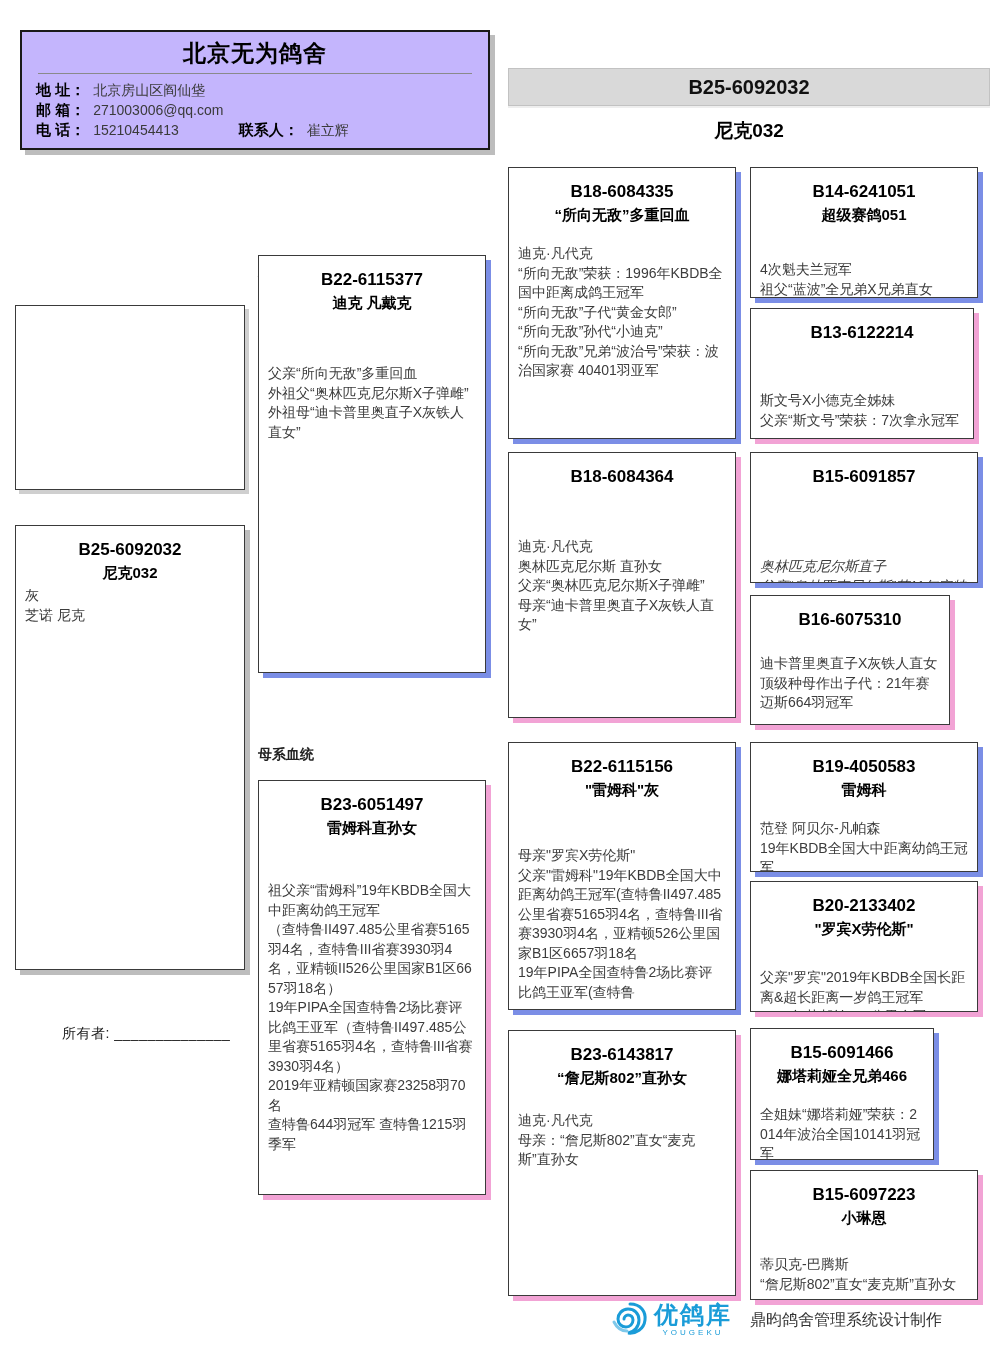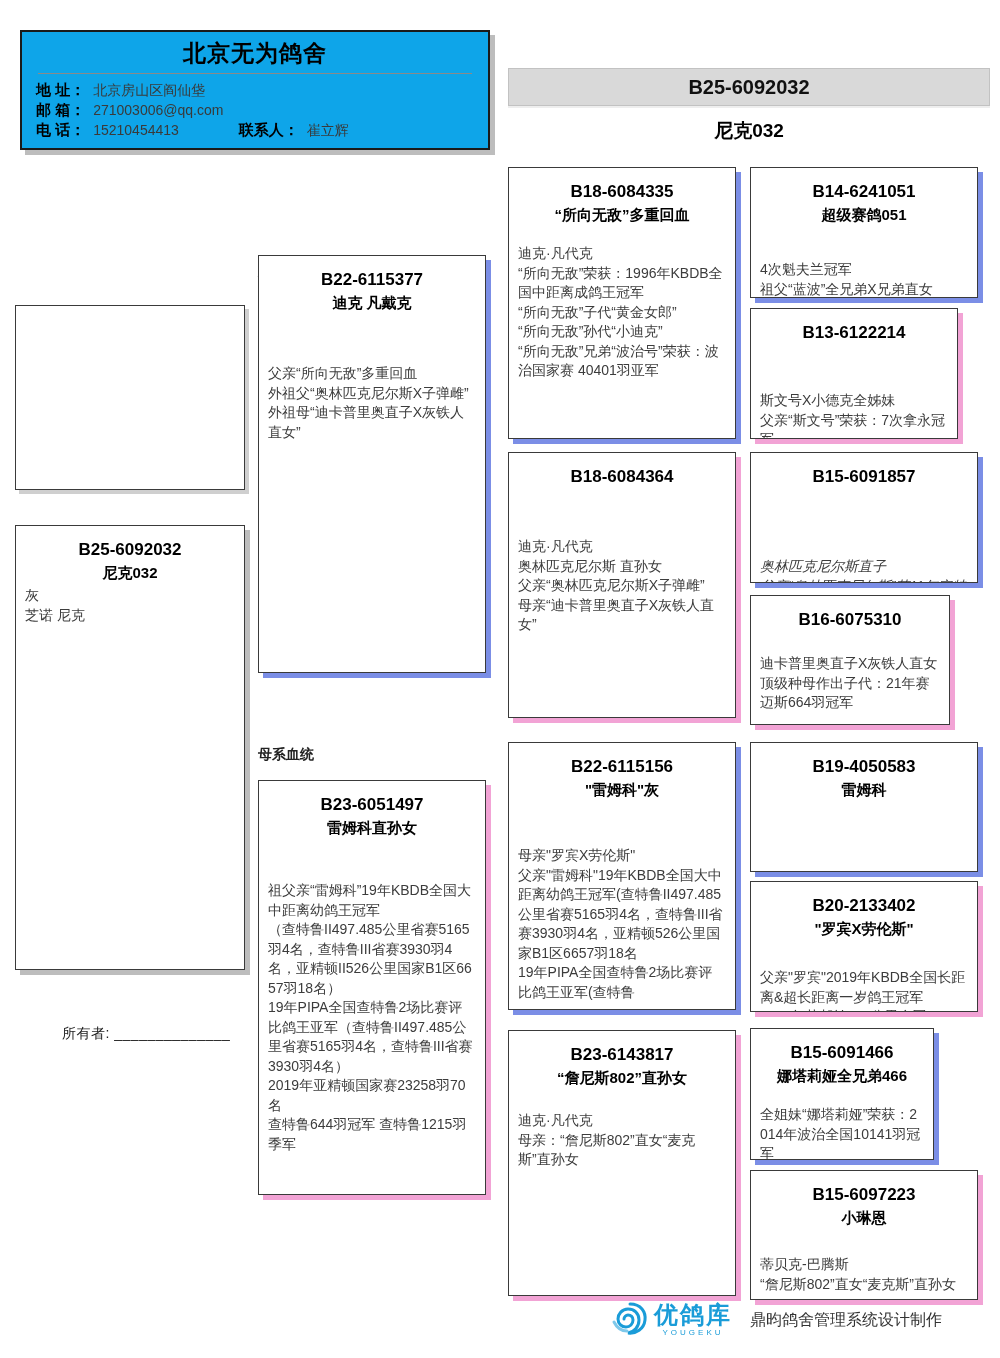--- a/index.html
+++ b/index.html
@@ -3,21 +3,21 @@
 <meta charset="utf-8">
 <style>
   * { margin:0; padding:0; box-sizing:border-box; }
   html,body { background:#ffffff; }
   body { font-family:"Liberation Sans","DejaVu Sans",sans-serif; color:#222; }
   .page { position:relative; width:1000px; height:1358px; background:#fff; overflow:hidden; }
 
   
   .loft-card {
     position:absolute; left:20px; top:30px; width:470px; height:120px;
-    background:#0ea5e9; border:2px solid #1a1a1a; box-shadow:5px 5px 0 #bdbdbd;
+    background:#c4b5fd; border:2px solid #1a1a1a; box-shadow:5px 5px 0 #bdbdbd;
     padding:6px 14px 8px 14px;
   }
   .loft-title { text-align:center; font-size:23px; font-weight:bold; color:#000; letter-spacing:1px; padding-bottom:4px; }
   .loft-rule { border:none; border-top:1px solid #8a8a8a; margin:0 2px 6px 2px; }
   .loft-row { display:flex; align-items:baseline; line-height:20px; }
   .loft-label { font-size:15px; font-weight:bold; color:#000; white-space:nowrap; margin-right:8px; }
   .loft-value { font-size:14px; color:#3a3a3a; }
   .loft-contact { margin-left:60px; display:flex; align-items:baseline; }
 
   
@@ -156,21 +156,21 @@
   </div>
 
   <div class="pbox blue" style="left:750px; top:167px; width:228px; height:131px;">
     <div class="ring">B14-6241051</div>
     <div class="subtitle">超级赛鸽051</div>
     <div class="pbody" style="margin-top:34px;">4次魁夫兰冠军
 祖父“蓝波”全兄弟X兄弟直女
 祖母“所向无敌”直子X姊妹</div>
   </div>
 
-  <div class="pbox pink" style="left:750px; top:308px; width:208px; height:131px;">
+  <div class="pbox pink" style="left:750px; top:308px; width:224px; height:131px;">
     <div class="ring">B13-6122214</div>
 
     <div class="pbody" style="margin-top:46px;">斯文号X小德克全姊妹
 父亲“斯文号”荣获：7次拿永冠军</div>
   </div>
 
   <div class="pbox blue" style="left:750px; top:452px; width:228px; height:131px;">
     <div class="ring">B15-6091857</div>
 
     <div class="pbody" style="margin-top:68px;font-style:italic;">奥林匹克尼尔斯直子
@@ -180,20 +180,22 @@
   <div class="pbox pink" style="left:750px; top:595px; width:200px; height:130px;">
     <div class="ring">B16-6075310</div>
 
     <div class="pbody" style="margin-top:22px;">迪卡普里奥直子X灰铁人直女
 顶级种母作出子代：21年赛迈斯664羽冠军</div>
   </div>
 
   <div class="pbox blue" style="left:750px; top:742px; width:228px; height:130px;">
     <div class="ring">B19-4050583</div>
     <div class="subtitle">雷姆科</div>
+    <div class="pbody" style="margin-top:18px;">范登 阿贝尔-凡帕森
+19年KBDB全国大中距离幼鸽王冠军</div>
   </div>
 
   <div class="pbox pink" style="left:750px; top:881px; width:228px; height:131px;">
     <div class="ring">B20-2133402</div>
     <div class="subtitle">"罗宾X劳伦斯"</div>
     <div class="pbody" style="margin-top:28px;">父亲"罗宾"2019年KBDB全国长距离&amp;超长距离一岁鸽王冠军
 2019年莱邦纳726公里全国一—</div>
   </div>
 
   <div class="pbox blue" style="left:750px; top:1028px; width:184px; height:132px;">

